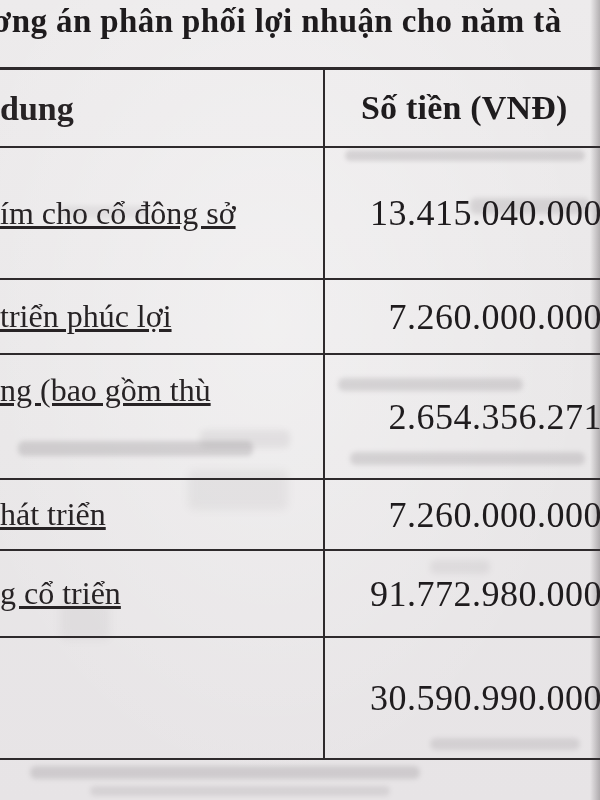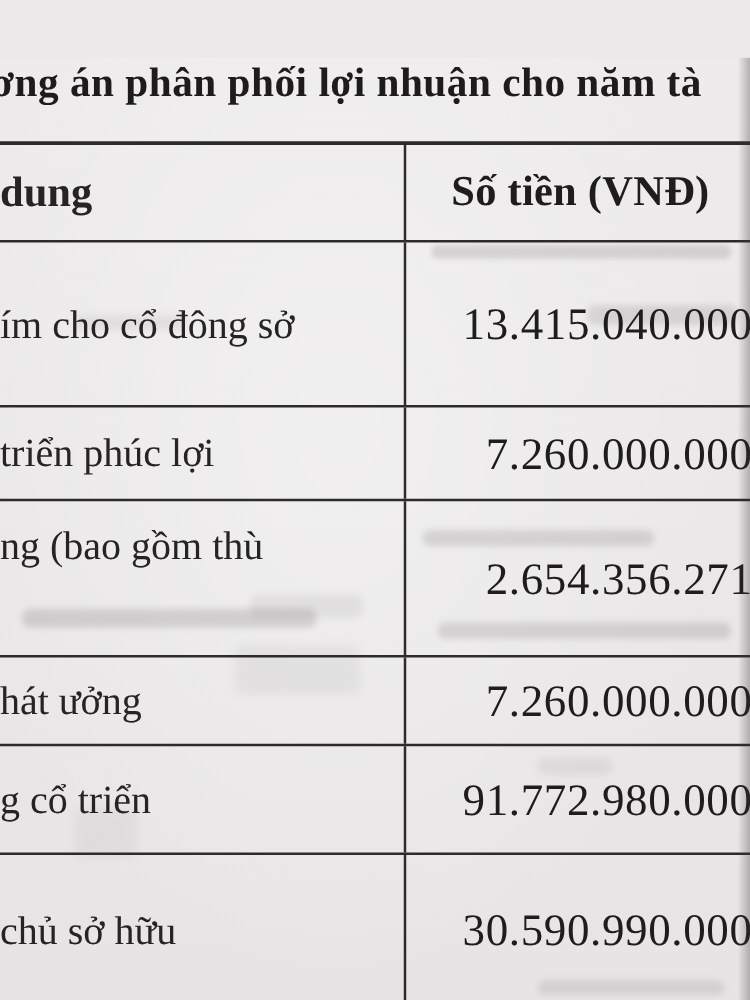--- a/index.html
+++ b/index.html
@@ -6,39 +6,38 @@
   body {
     width:600px; height:800px; overflow:hidden; position:relative;
     background:#ebe9ea;
     font-family:"Liberation Serif","DejaVu Serif",serif;
     color:#232022;
   }
   .page { position:absolute; inset:0; overflow:hidden;
     background:
       radial-gradient(ellipse at 45% 40%, rgba(255,255,255,0.35), rgba(0,0,0,0) 70%),
       linear-gradient(180deg, #edebec 0%, #e9e7e8 55%, #e7e4e6 100%);
-    margin-top: 46px;
   }
   .title {
     position:absolute; top:3px; left:-7px; z-index:3;
     font-weight:bold; font-size:33px; white-space:nowrap; letter-spacing:0.4px;
     color:#1e1b1d;
   }
   .doc-table {
     position:absolute; top:67px; left:-30px; width:660px; z-index:2;
     border-top:3px solid #2e2a2c;
   }
   .row { display:flex; box-sizing:border-box; border-bottom:2px solid #2e2a2c; }
   .cell-label {
     width:353px; box-sizing:border-box; padding-left:30px; padding-right:6px;
     display:flex; flex-direction:column; justify-content:center;
     font-size:32px; line-height:55px; color:#272325;
   }
   .cell-label.vtop { justify-content:flex-start; padding-top:8px; }
-  .cell-label .lbl-line { white-space:nowrap; }
+  .cell-label .lbl-line { white-space:nowrap;text-decoration:underline; }
   .cell-amount {
     flex:1; box-sizing:border-box; border-left:2px solid #2e2a2c;
     display:flex; align-items:center; justify-content:flex-end;
     padding-right:28px; font-size:36px; letter-spacing:0.5px;
     white-space:nowrap; color:#1f1c1e;
   }
   .row.header { }
   .row.header .cell-label { font-weight:bold; font-size:34px; justify-content:center; }
   .row.header .cell-amount {
     font-weight:bold; font-size:34px; justify-content:flex-start;
@@ -79,33 +78,32 @@
         <div class="cell-amount">7.260.000.000</div>
       </div>
       <div class="row" style="height: 125px;">
         <div class="cell-label vtop">
           <span class="lbl-line">ng (bao gồm thù</span>
         </div>
         <div class="cell-amount">2.654.356.271</div>
       </div>
       <div class="row" style="height: 71px;">
         <div class="cell-label">
-          <span class="lbl-line">hát ưởng</span>
+          <span class="lbl-line">hát triển</span>
         </div>
         <div class="cell-amount">7.260.000.000</div>
       </div>
       <div class="row" style="height: 87px;">
         <div class="cell-label">
           <span class="lbl-line">g cổ triển</span>
         </div>
         <div class="cell-amount">91.772.980.000</div>
       </div>
       <div class="row" style="height: 122px;">
         <div class="cell-label">
-          <span class="lbl-line">chủ sở hữu</span>
         </div>
         <div class="cell-amount">30.590.990.000</div>
       </div>
     </div>
 
   <div id="artifacts">
       <div class="artifact" style="left: 345px; top: 150px; width: 240px; height: 11px; opacity: 0.2; filter: blur(2px);"></div>
       <div class="artifact" style="left: 470px; top: 198px; width: 120px; height: 16px; opacity: 0.18; filter: blur(2.5px);"></div>
       <div class="artifact" style="left: 60px; top: 206px; width: 90px; height: 12px; opacity: 0.1; filter: blur(2.5px);"></div>
       <div class="artifact" style="left: 338px; top: 378px; width: 185px; height: 13px; opacity: 0.2; filter: blur(2.5px);"></div>

